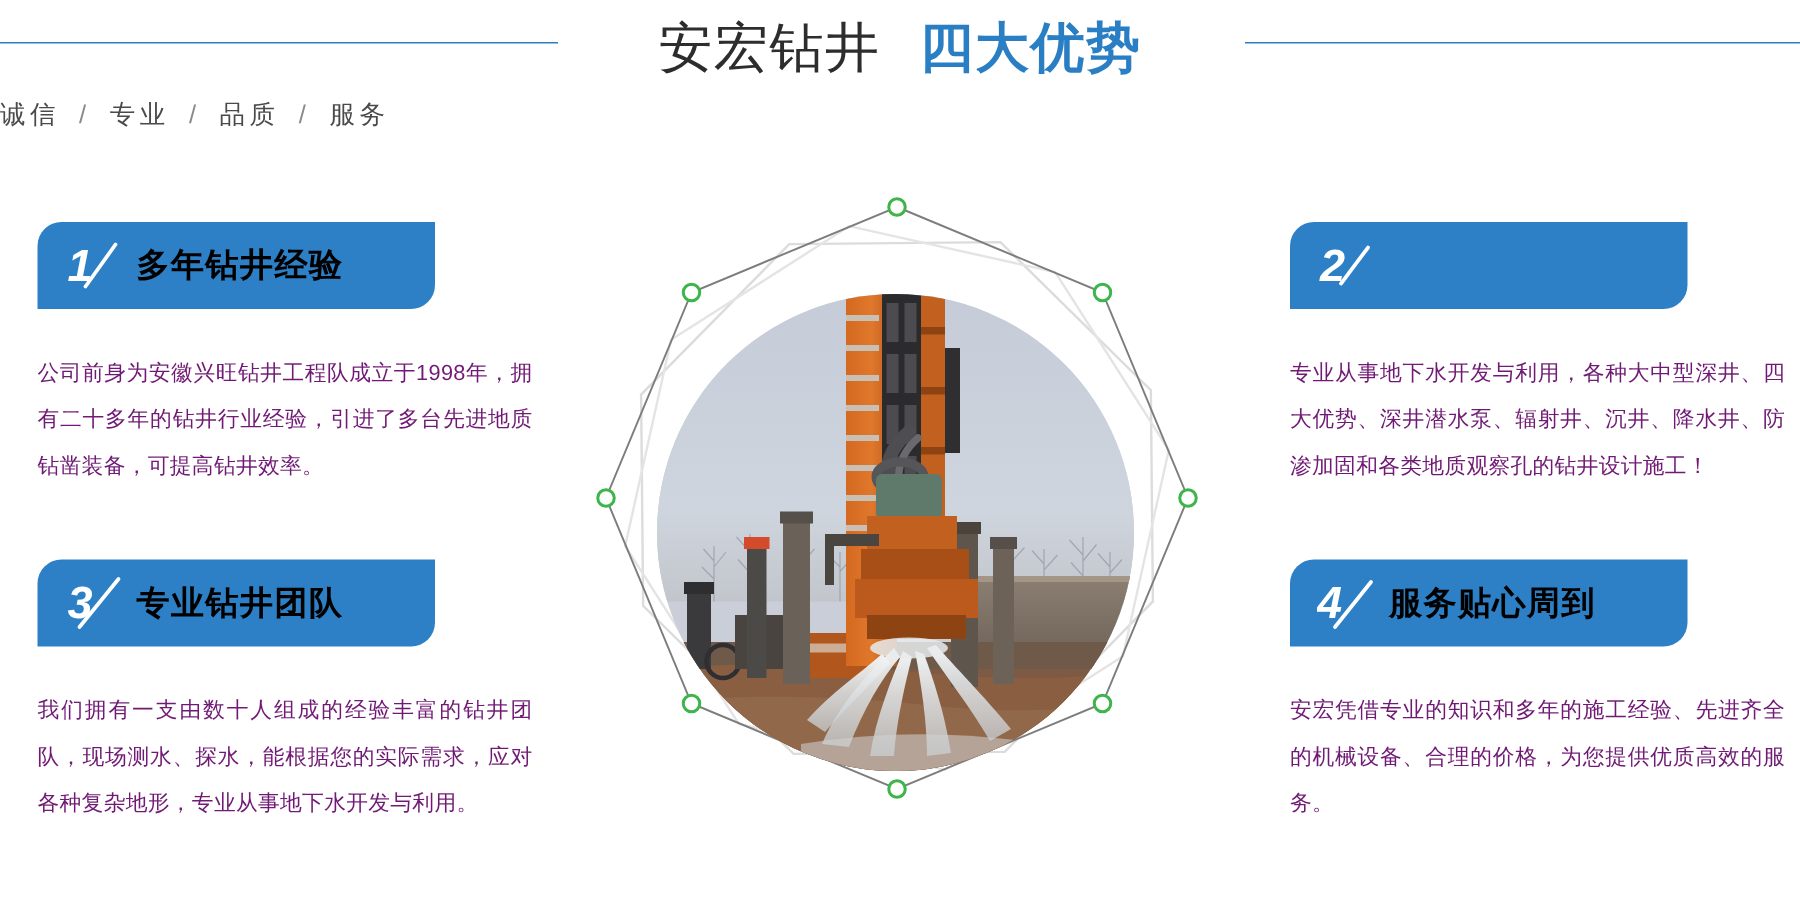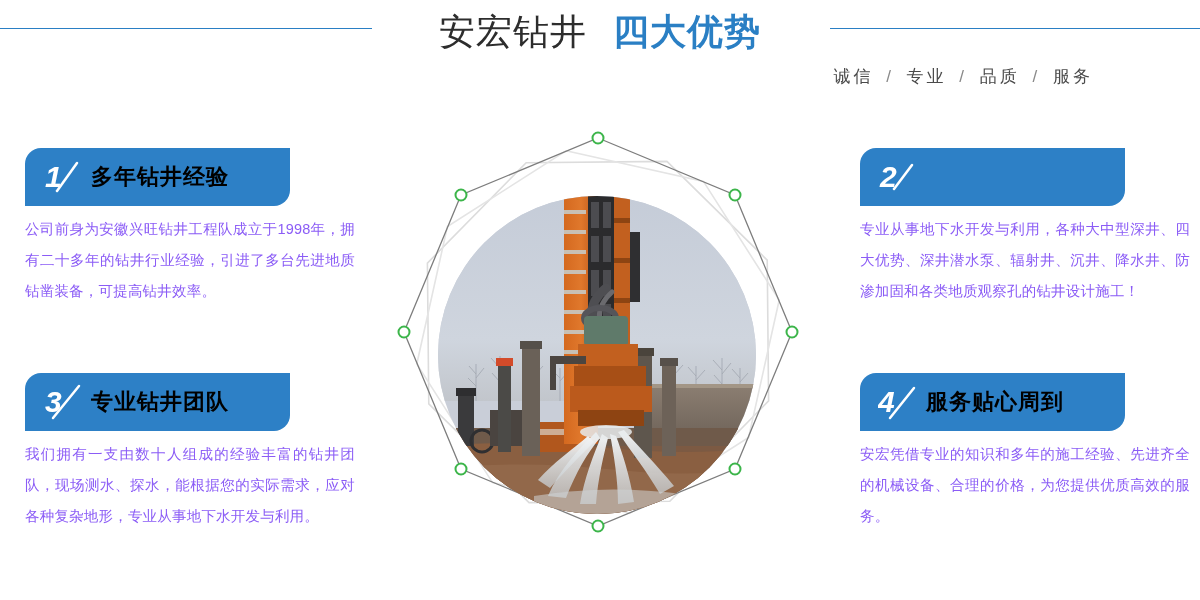--- a/index.html
+++ b/index.html
@@ -56,21 +56,21 @@
     font-weight: 700;
     color: #2a7fc4;
     letter-spacing: 1px;
     margin-left: 26px;
   }
   .subtitle {
     position: absolute;
     top: 65px;
     left: 0;
     width: 1093px;
-    text-align: right;
+    text-align: left;
     font-size: 17px;
     color: #4a4a4a;
     letter-spacing: 3px;
   }
   .subtitle .sep {
     color: #8a8a8a;
     margin: 0 5px;
     font-weight: 300;
   }
 
@@ -112,24 +112,24 @@
     top: 50%;
     transform: translateY(-50%);
     font-size: 22px;
     font-weight: 700;
     color: #000000;
     letter-spacing: 1px;
     white-space: nowrap;
   }
 
   .card-body {
-    margin-top: 8px;
+    margin-top: 28px;
     font-size: 14.5px;
     line-height: 31px;
-    color: #8b5cf6;
+    color: #701a75;
     letter-spacing: 0.2px;
     text-align: justify;
     width: 330px;
   }
 
   
   .center-art {
     position: absolute;
     left: 378px;
     top: 112px;

